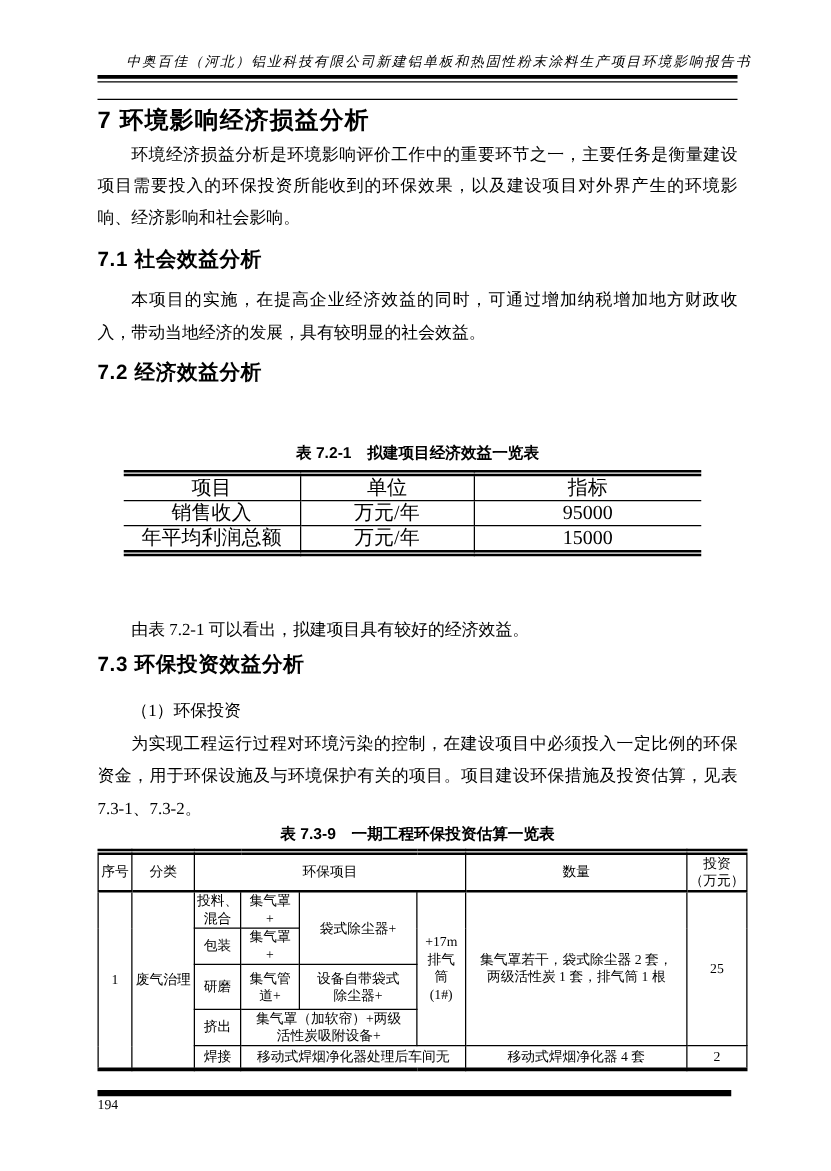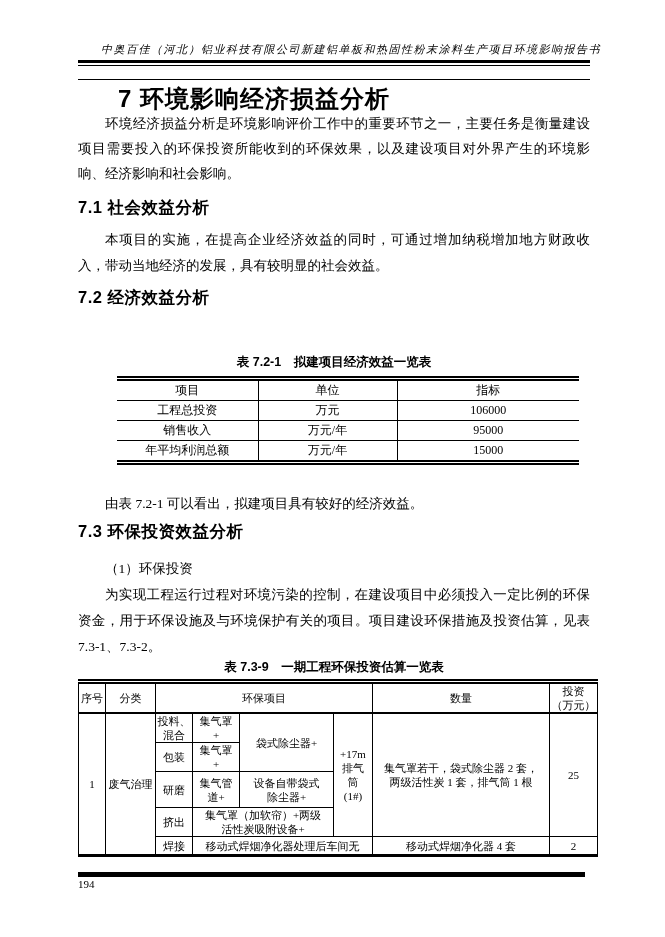--- a/index.html
+++ b/index.html
@@ -10,38 +10,38 @@
   .abs{position:absolute;}
   .report-header{
     top:42px;left:89px;width:512px;text-align:right;
     font-style:italic;font-size:11px;letter-spacing:1.5px;white-space:nowrap;
   }
   .header-rule{top:60px;left:78px;width:512px;height:2px;
     border-top:3px solid #000;border-bottom:1px solid #000;}
   .pre-title-rule{top:79px;left:78px;width:512px;height:1px;background:#000;}
   .chapter-title{
     top:83px;left:78px;font-family:"Liberation Sans",sans-serif;
-    font-weight:bold;font-size:24px;letter-spacing:1px;white-space:nowrap;margin-left:40px;
+    font-weight:bold;font-size:19px;letter-spacing:1px;white-space:nowrap;
   }
   .para{
     left:78px;width:512px;font-size:13.5px;line-height:25px;
     text-align:justify;text-indent:2em;
   }
   .h2{
     left:78px;font-family:"Liberation Sans",sans-serif;font-weight:bold;
     font-size:16.5px;letter-spacing:0.5px;white-space:nowrap;
   }
   .caption{
     left:78px;width:512px;text-align:center;
     font-family:"Liberation Sans",sans-serif;font-weight:bold;font-size:12.5px;
   }
   table{border-collapse:collapse;table-layout:fixed;}
   
-  .t72{top:376px;left:117px;width:462px;
-    border-top:5px double #000;border-bottom:5px double #000;font-size:12px;}
+  .t72{top:376px;left:99px;width:462px;
+    border-top:5px double #000;border-bottom:5px double #000;font-size:16px;}
   .t72 td{
     height:19px;line-height:19px;text-align:center;vertical-align:middle;
     border-bottom:1px solid #000;padding:0;
   }
   .t72 tr:last-child td{border-bottom:none;}
   .t72 td + td{border-left:1px solid #000;}
   
   .t73{top:679px;left:78px;width:519px;
     border-top:5px double #000;border-bottom:3px solid #000;
     border-left:1px solid #000;border-right:1px solid #000;font-size:11px;}
@@ -76,25 +76,20 @@
     <colgroup>
         <col style="width:141px">
         <col style="width:139px">
         <col style="width:182px">
       </colgroup>
     <tbody>
         <tr>
       <td>项目</td>
       <td>单位</td>
       <td>指标</td>
-    </tr>
-    <tr>
-      <td>工程总投资</td>
-      <td>万元</td>
-      <td>106000</td>
     </tr>
     <tr>
       <td>销售收入</td>
       <td>万元/年</td>
       <td>95000</td>
     </tr>
     <tr>
       <td>年平均利润总额</td>
       <td>万元/年</td>
       <td>15000</td>

